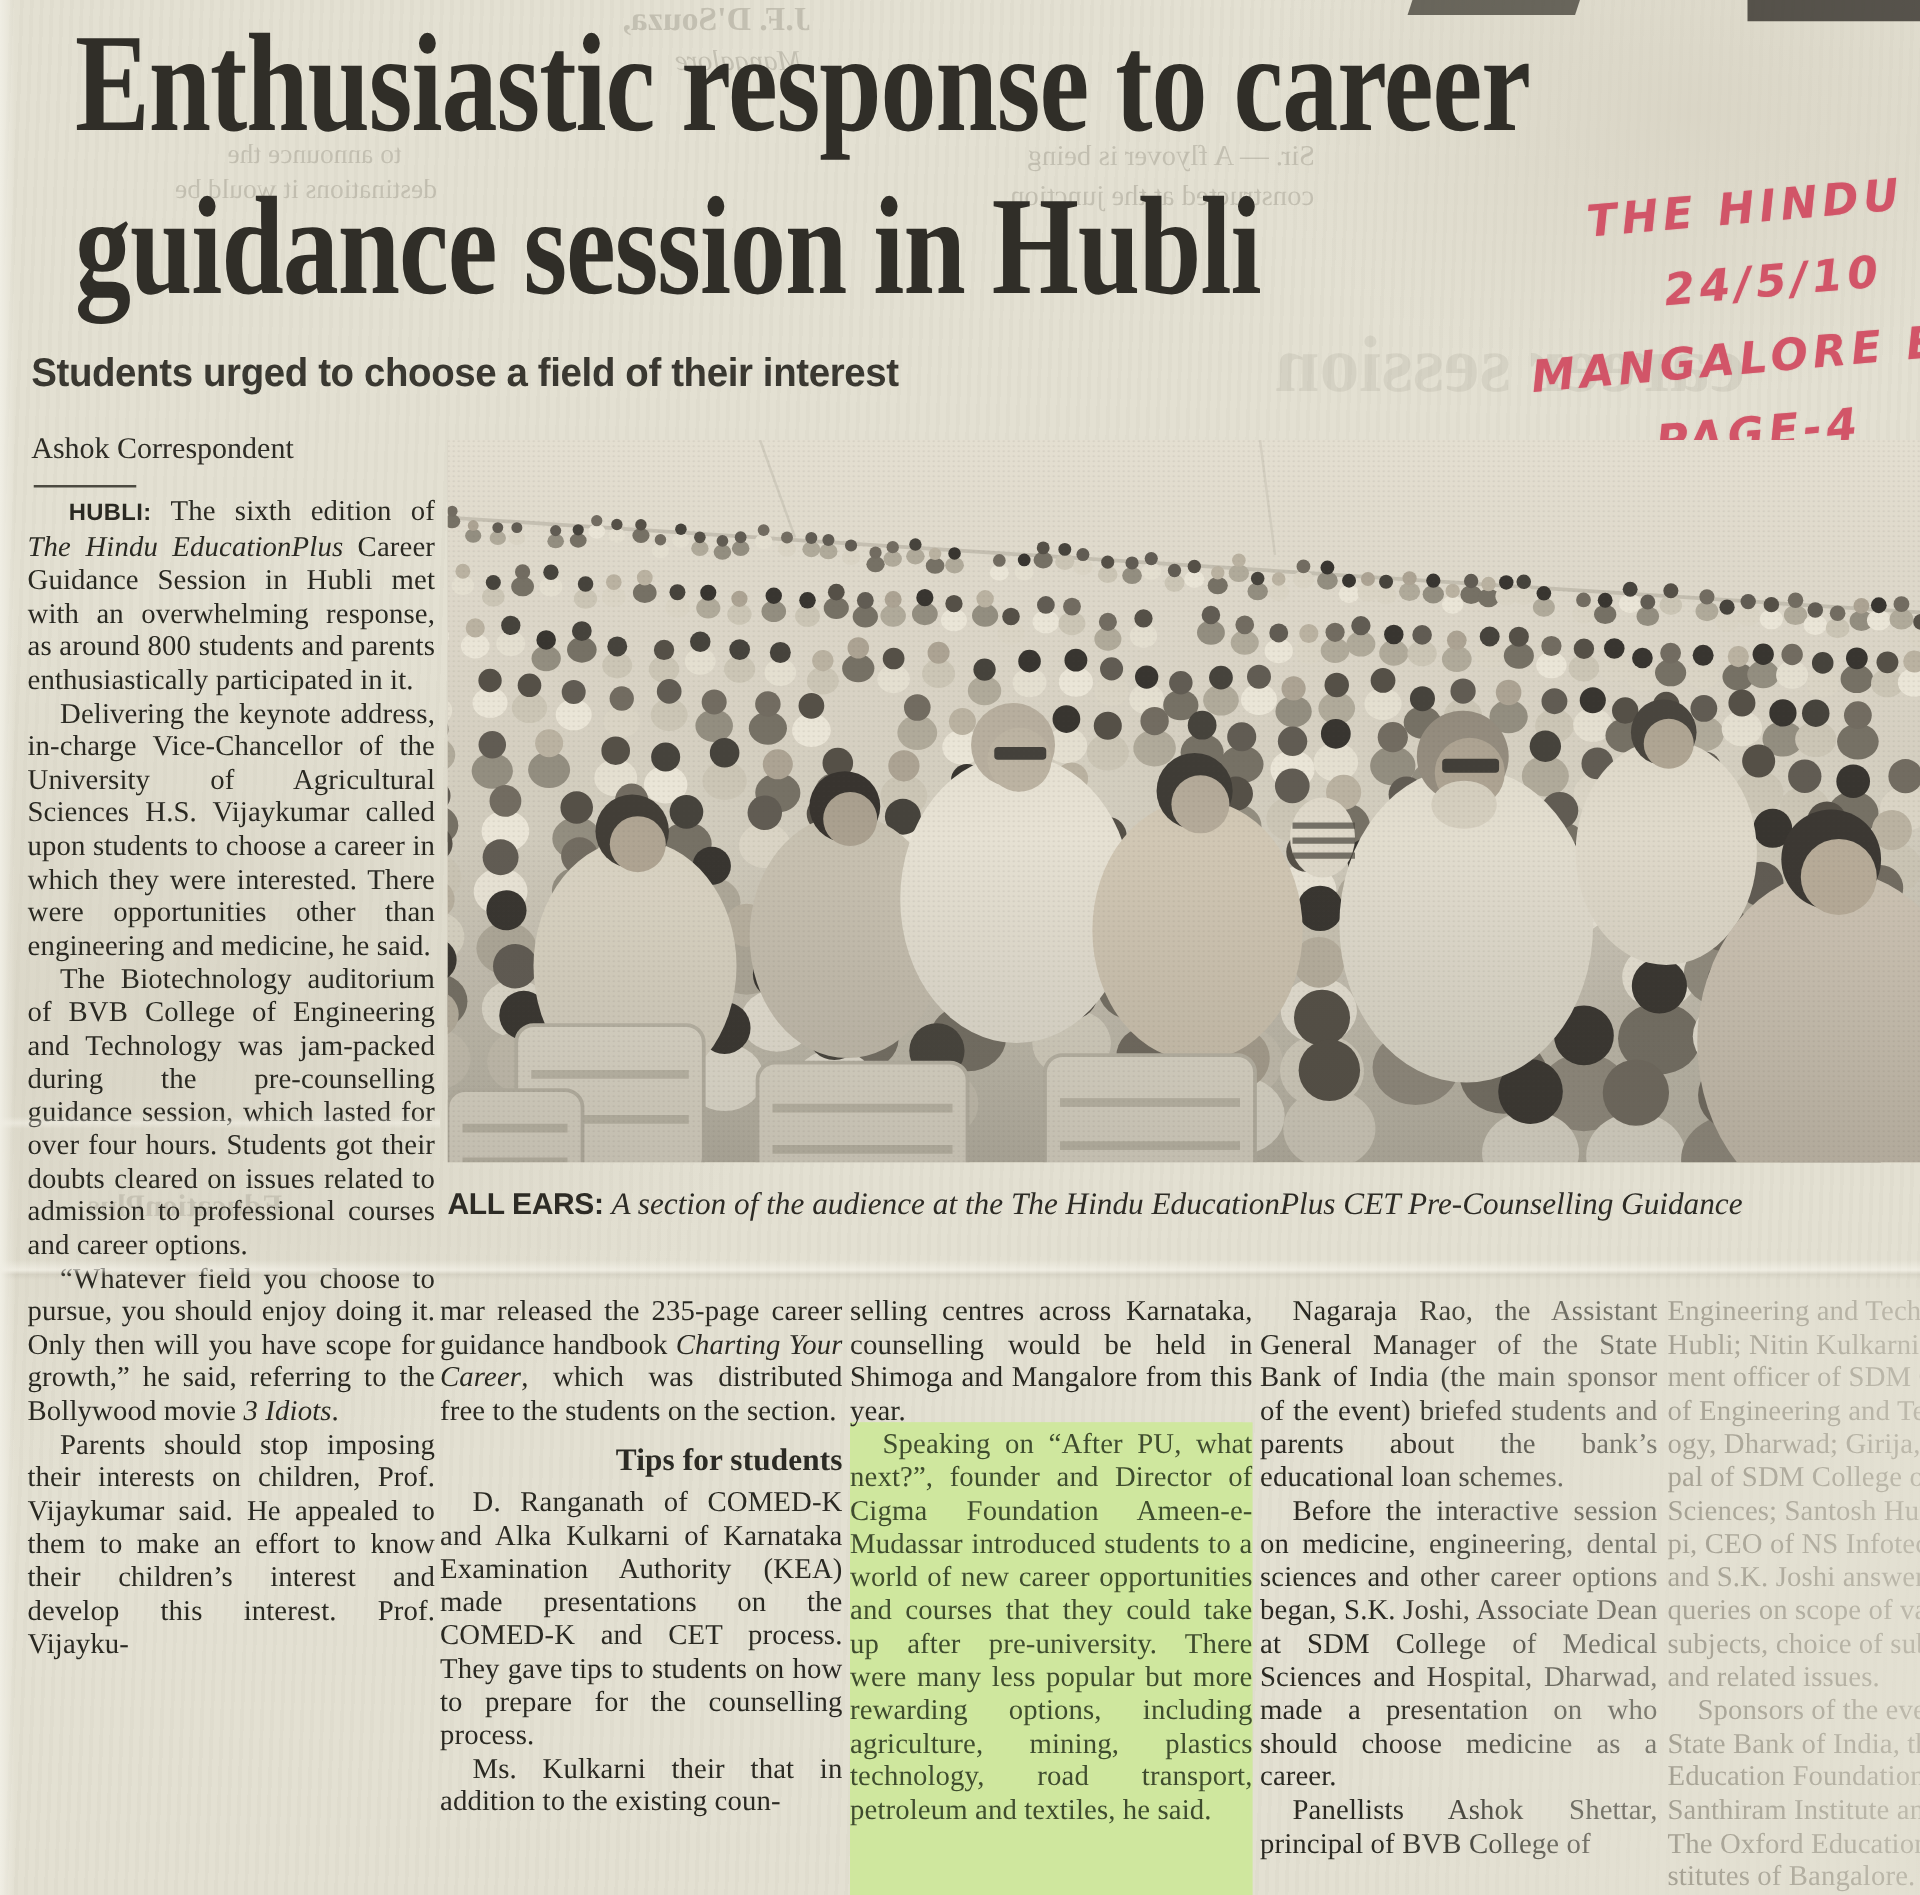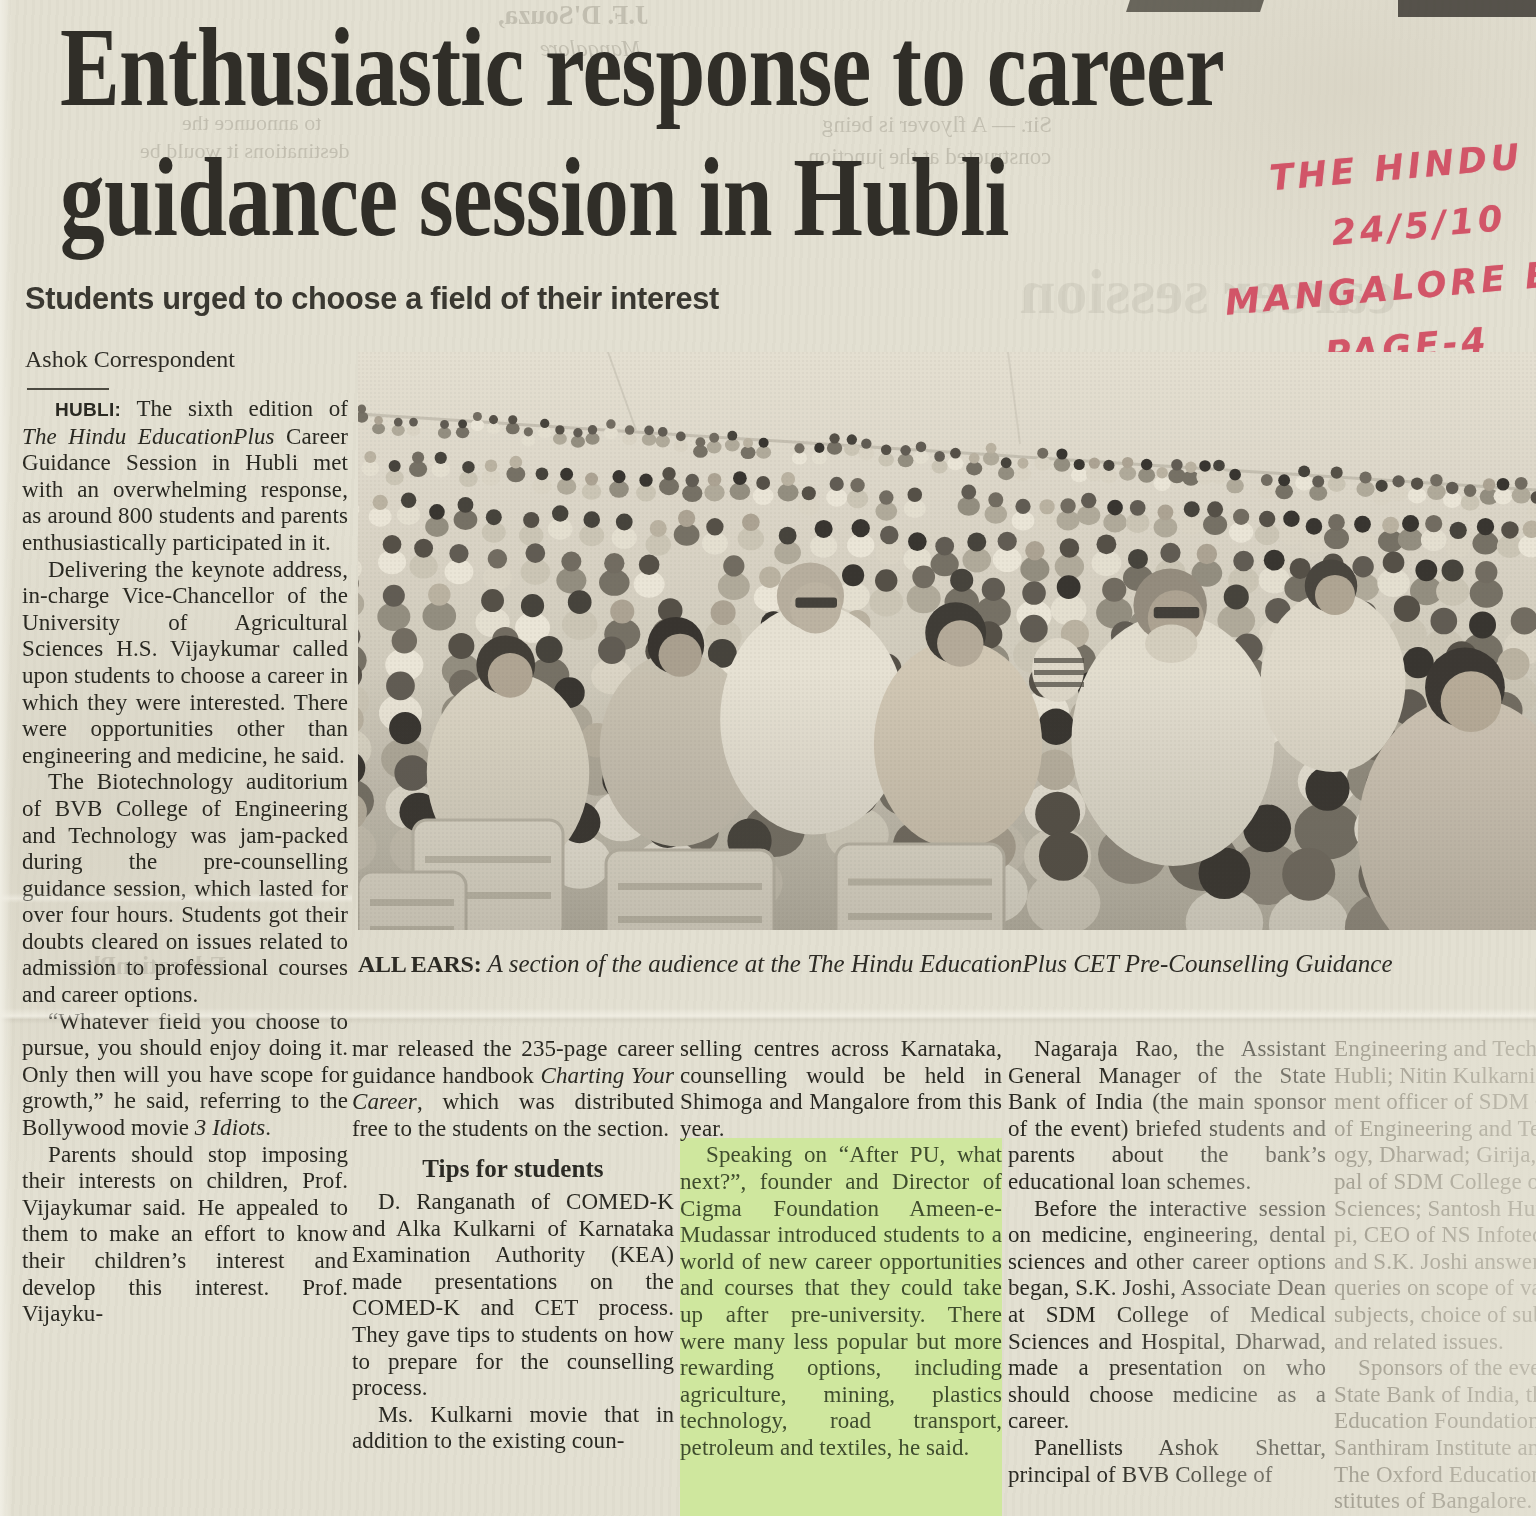--- a/index.html
+++ b/index.html
@@ -24,36 +24,36 @@
   
   .handnote{position:absolute;left:1222px;top:138px;width:340px;transform:rotate(-5deg);
     font-family:"DejaVu Sans",sans-serif;font-style:italic;font-weight:700;color:#d14a60;opacity:.92;}
   .hn-line{font-size:35px;letter-spacing:4px;white-space:nowrap;line-height:60px;text-shadow:0 0 1px rgba(209,74,96,.55);}
   .hn0{margin-left:55px;}.hn1{margin-left:112px;}.hn2{margin-left:0;}.hn3{margin-left:95px;}
   
   .photo{position:absolute;left:358px;top:352px;width:1178px;height:578px;overflow:hidden;
     background:#cfccbe;filter:sepia(.12) contrast(.92) brightness(1.03) saturate(.8);}
   .caption{position:absolute;left:358px;top:946px;width:1178px;overflow:hidden;}
   .cap-line{white-space:nowrap;overflow:hidden;font-size:25px;line-height:36px;color:#2d2b25;}
-  .cap-label{font-family:Liberation Serif, serif;font-weight:700;font-style:normal;font-size:24px;letter-spacing:-.3px;}
+  .cap-label{font-family:Liberation Sans, sans-serif;font-weight:700;font-style:normal;font-size:24px;letter-spacing:-.3px;}
   .cap-text{font-style:italic;}
   
   .column{position:absolute;overflow:hidden;font-size:23px;line-height:26.6px;text-align:justify;letter-spacing:.1px;}
   .col1{left:22px;top:396px;width:326px;height:1120px;}
   .col2{left:352px;top:1036px;width:322px;height:480px;}
   .col3{left:680px;top:1036px;width:322px;height:480px;}
   .col4{left:1008px;top:1036px;width:318px;height:480px;}
   .col5{left:1334px;top:1036px;width:310px;height:480px;text-align:left;color:#6e695c;filter:blur(.5px);}
   .para{margin:0;text-indent:26px;}
   .para.noind{text-indent:0;}
   .para .lead{font-family:"Liberation Sans",sans-serif;font-weight:700;font-size:19px;letter-spacing:.3px;margin-left:33px;}
   .para .ital{font-style:italic;}
   .para.hl{background:#cfe79e;color:#3f4c2e;box-shadow:-8px 0 0 #cfe79e, 8px 0 0 #cfe79e;
     padding-top:4px;margin-top:-4px;padding-bottom:60px;}
-  .col-subhead{font-size:25px;font-weight:700;margin:14px 0 6px 0;text-align:center;color:#2b2a24;}
+  .col-subhead{font-size:25px;font-weight:700;margin:14px 0 6px 0;text-align:right;color:#2b2a24;}
   .line{white-space:nowrap;}
   .line.ind{padding-left:24px;}
   
   .ghost{position:absolute;font-family:"Liberation Serif",serif;color:#7d786a;transform:scaleX(-1);
     opacity:.3;filter:blur(.6px);white-space:nowrap;pointer-events:none;}
   .corner-mark{position:absolute;pointer-events:none;}
   .m1{left:1128px;top:0;width:134px;height:12px;background:#3a372f;opacity:.72;transform:skewX(-18deg);}
   .m2{left:1398px;top:0;width:138px;height:17px;background:#2f2c26;opacity:.78;}
   .fade-overlay{position:absolute;left:1100px;top:1030px;width:436px;height:486px;pointer-events:none;
     background:linear-gradient(90deg, rgba(227,224,210,0) 0%, rgba(227,224,210,.38) 35%, rgba(227,224,210,.68) 100%);}
@@ -762,21 +762,21 @@
       <p class="para noind"><span class="lead">HUBLI: </span><span>The sixth edition of </span><span class="ital">The Hindu EducationPlus</span><span> Career Guidance Session in Hubli met with an overwhelming response, as around 800 students and parents enthusiastically participated in it.</span></p>
       <p class="para"><span>Delivering the keynote address, in-charge Vice-Chancellor of the University of Agricultural Sciences H.S. Vijaykumar called upon students to choose a career in which they were interested. There were opportunities other than engineering and medicine, he said.</span></p>
       <p class="para"><span>The Biotechnology auditorium of BVB College of Engineering and Technology was jam-packed during the pre-counselling guidance session, which lasted for over four hours. Students got their doubts cleared on issues related to admission to professional courses and career options.</span></p>
       <p class="para"><span>“Whatever field you choose to pursue, you should enjoy doing it. Only then will you have scope for growth,” he said, referring to the Bollywood movie </span><span class="ital">3 Idiots</span><span>.</span></p>
       <p class="para"><span>Parents should stop imposing their interests on children, Prof. Vijaykumar said. He appealed to them to make an effort to know their children’s interest and develop this interest. Prof. Vijayku-</span></p>
     </div>
   <div class="column col2">
       <p class="para noind"><span>mar released the 235-page career guidance handbook </span><span class="ital">Charting Your Career</span><span>, which was distributed free to the students on the section.</span></p>
       <h3 class="col-subhead">Tips for students</h3>
       <p class="para"><span>D. Ranganath of COMED-K and Alka Kulkarni of Karnataka Examination Authority (KEA) made presentations on the COMED-K and CET process. They gave tips to students on how to prepare for the counselling process.</span></p>
-      <p class="para"><span>Ms. Kulkarni movie that in addition to the existing coun-</span></p>
+      <p class="para"><span>Ms. Kulkarni their that in addition to the existing coun-</span></p>
     </div>
   <div class="column col3">
       <p class="para noind"><span>selling centres across Karnataka, counselling would be held in Shimoga and Mangalore from this year.</span></p>
       <p class="para hl"><span>Speaking on “After PU, what next?”, founder and Director of Cigma Foundation Ameen-e-Mudassar introduced students to a world of new career opportunities and courses that they could take up after pre-university. There were many less popular but more rewarding options, including agriculture, mining, plastics technology, road transport, petroleum and textiles, he said.</span></p>
     </div>
   <div class="column col4">
       <p class="para"><span>Nagaraja Rao, the Assistant General Manager of the State Bank of India (the main sponsor of the event) briefed students and parents about the bank’s educational loan schemes.</span></p>
       <p class="para"><span>Before the interactive session on medicine, engineering, dental sciences and other career options began, S.K. Joshi, Associate Dean at SDM College of Medical Sciences and Hospital, Dharwad, made a presentation on who should choose medicine as a career.</span></p>
       <p class="para"><span>Panellists Ashok Shettar, principal of BVB College of</span></p>
     </div>

